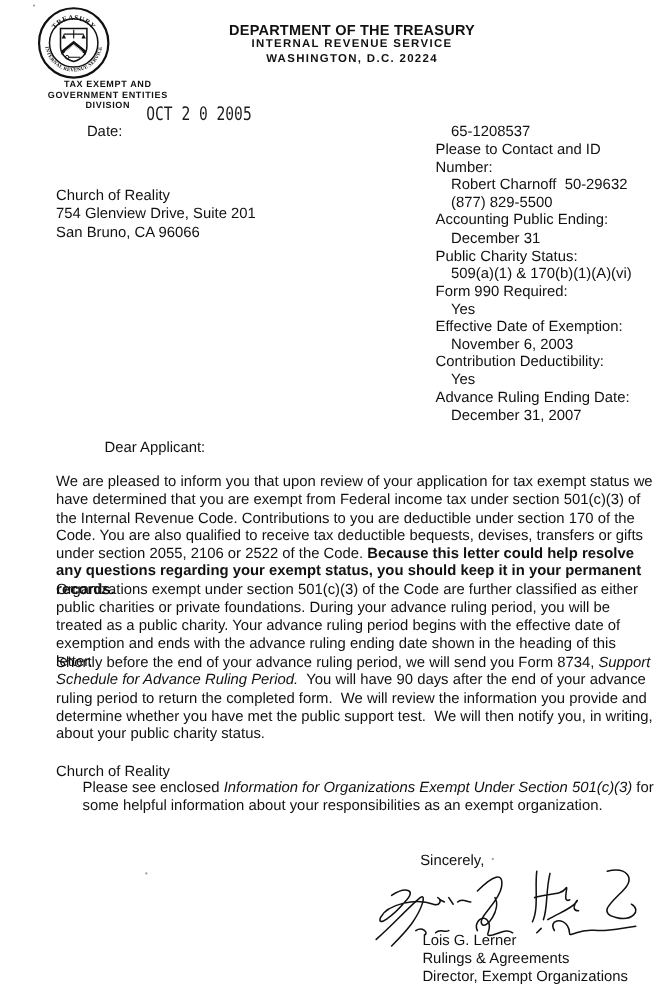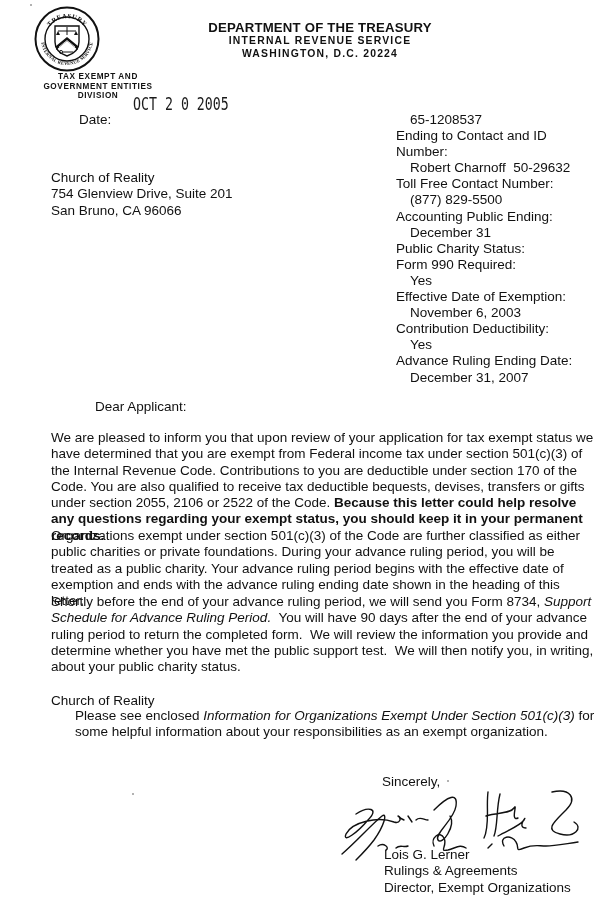--- a/index.html
+++ b/index.html
@@ -147,27 +147,27 @@
   <div class="lh-dept">DEPARTMENT OF THE TREASURY</div>
   <div class="lh-sub">INTERNAL REVENUE SERVICE</div>
   <div class="lh-sub">WASHINGTON, D.C. 20224</div>
 </div>
 
 <div class="abs stamp">OCT 2 0 2005</div>
 <div class="abs date-label">Date:</div>
 
 <div class="abs info">
   <div class="val">65-1208537</div>
-  <div>Ending to Contact and ID Number:</div>
+  <div>Please to Contact and ID Number:</div>
   <div class="val" style="white-space:pre;">Robert Charnoff  50-29632</div>
-  <div>Toll Free Contact Number:</div>
   <div class="val">(877) 829-5500</div>
   <div>Accounting Public Ending:</div>
   <div class="val">December 31</div>
   <div>Public Charity Status:</div>
+  <div class="val">509(a)(1) &amp; 170(b)(1)(A)(vi)</div>
   <div>Form 990 Required:</div>
   <div class="val">Yes</div>
   <div>Effective Date of Exemption:</div>
   <div class="val">November 6, 2003</div>
   <div>Contribution Deductibility:</div>
   <div class="val">Yes</div>
   <div>Advance Ruling Ending Date:</div>
   <div class="val">December 31, 2007</div>
 </div>
 

